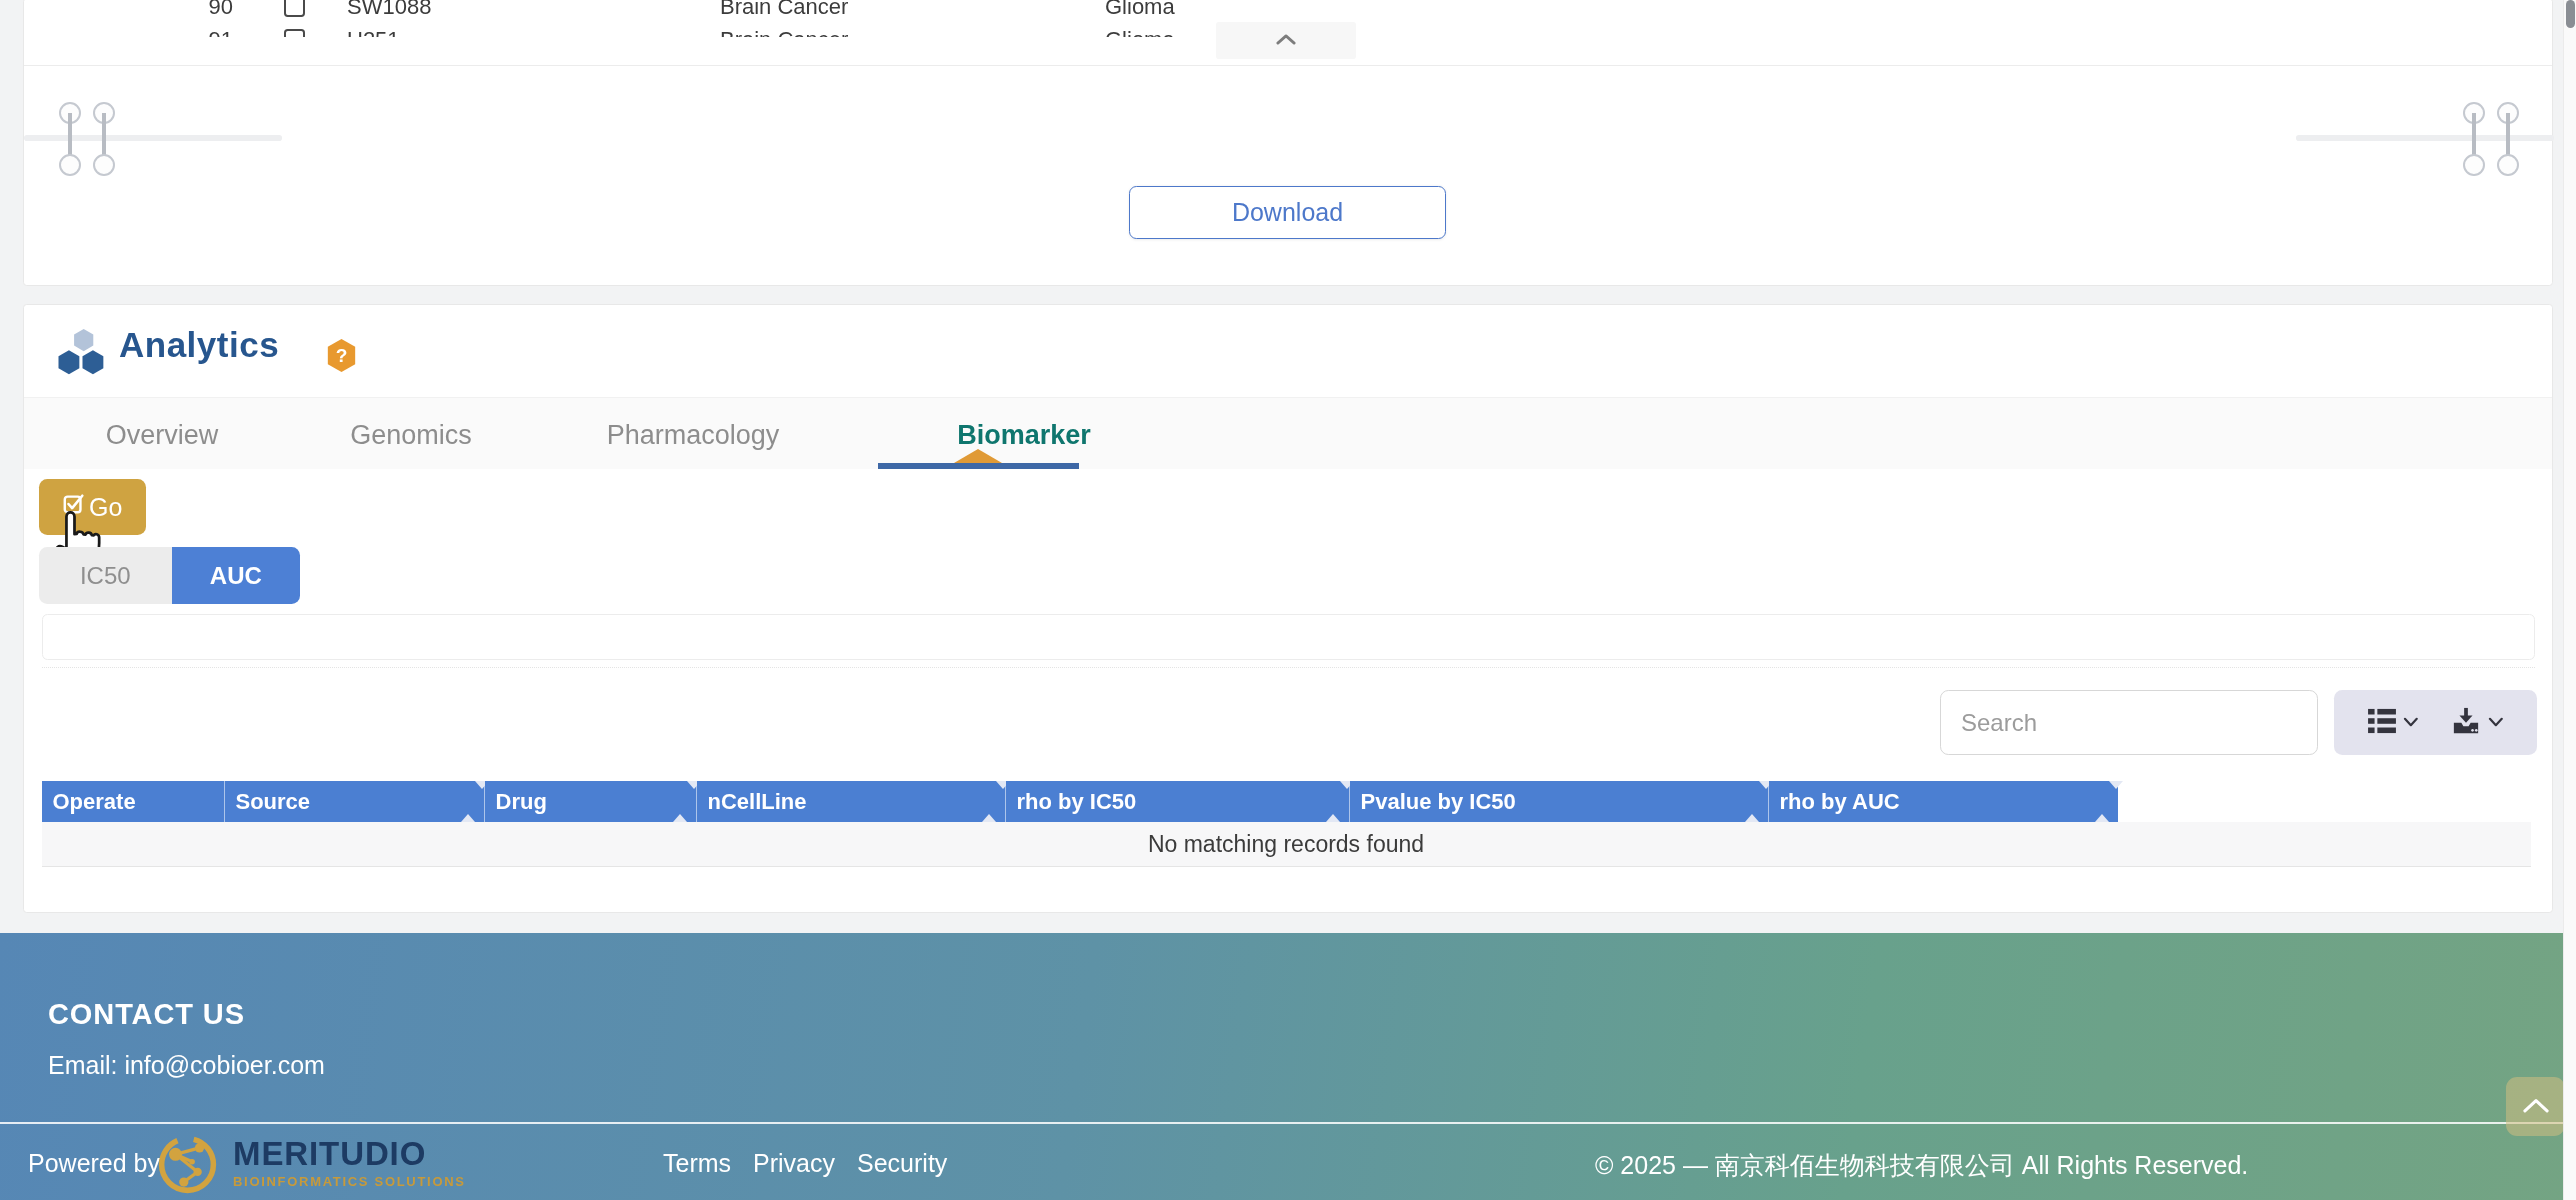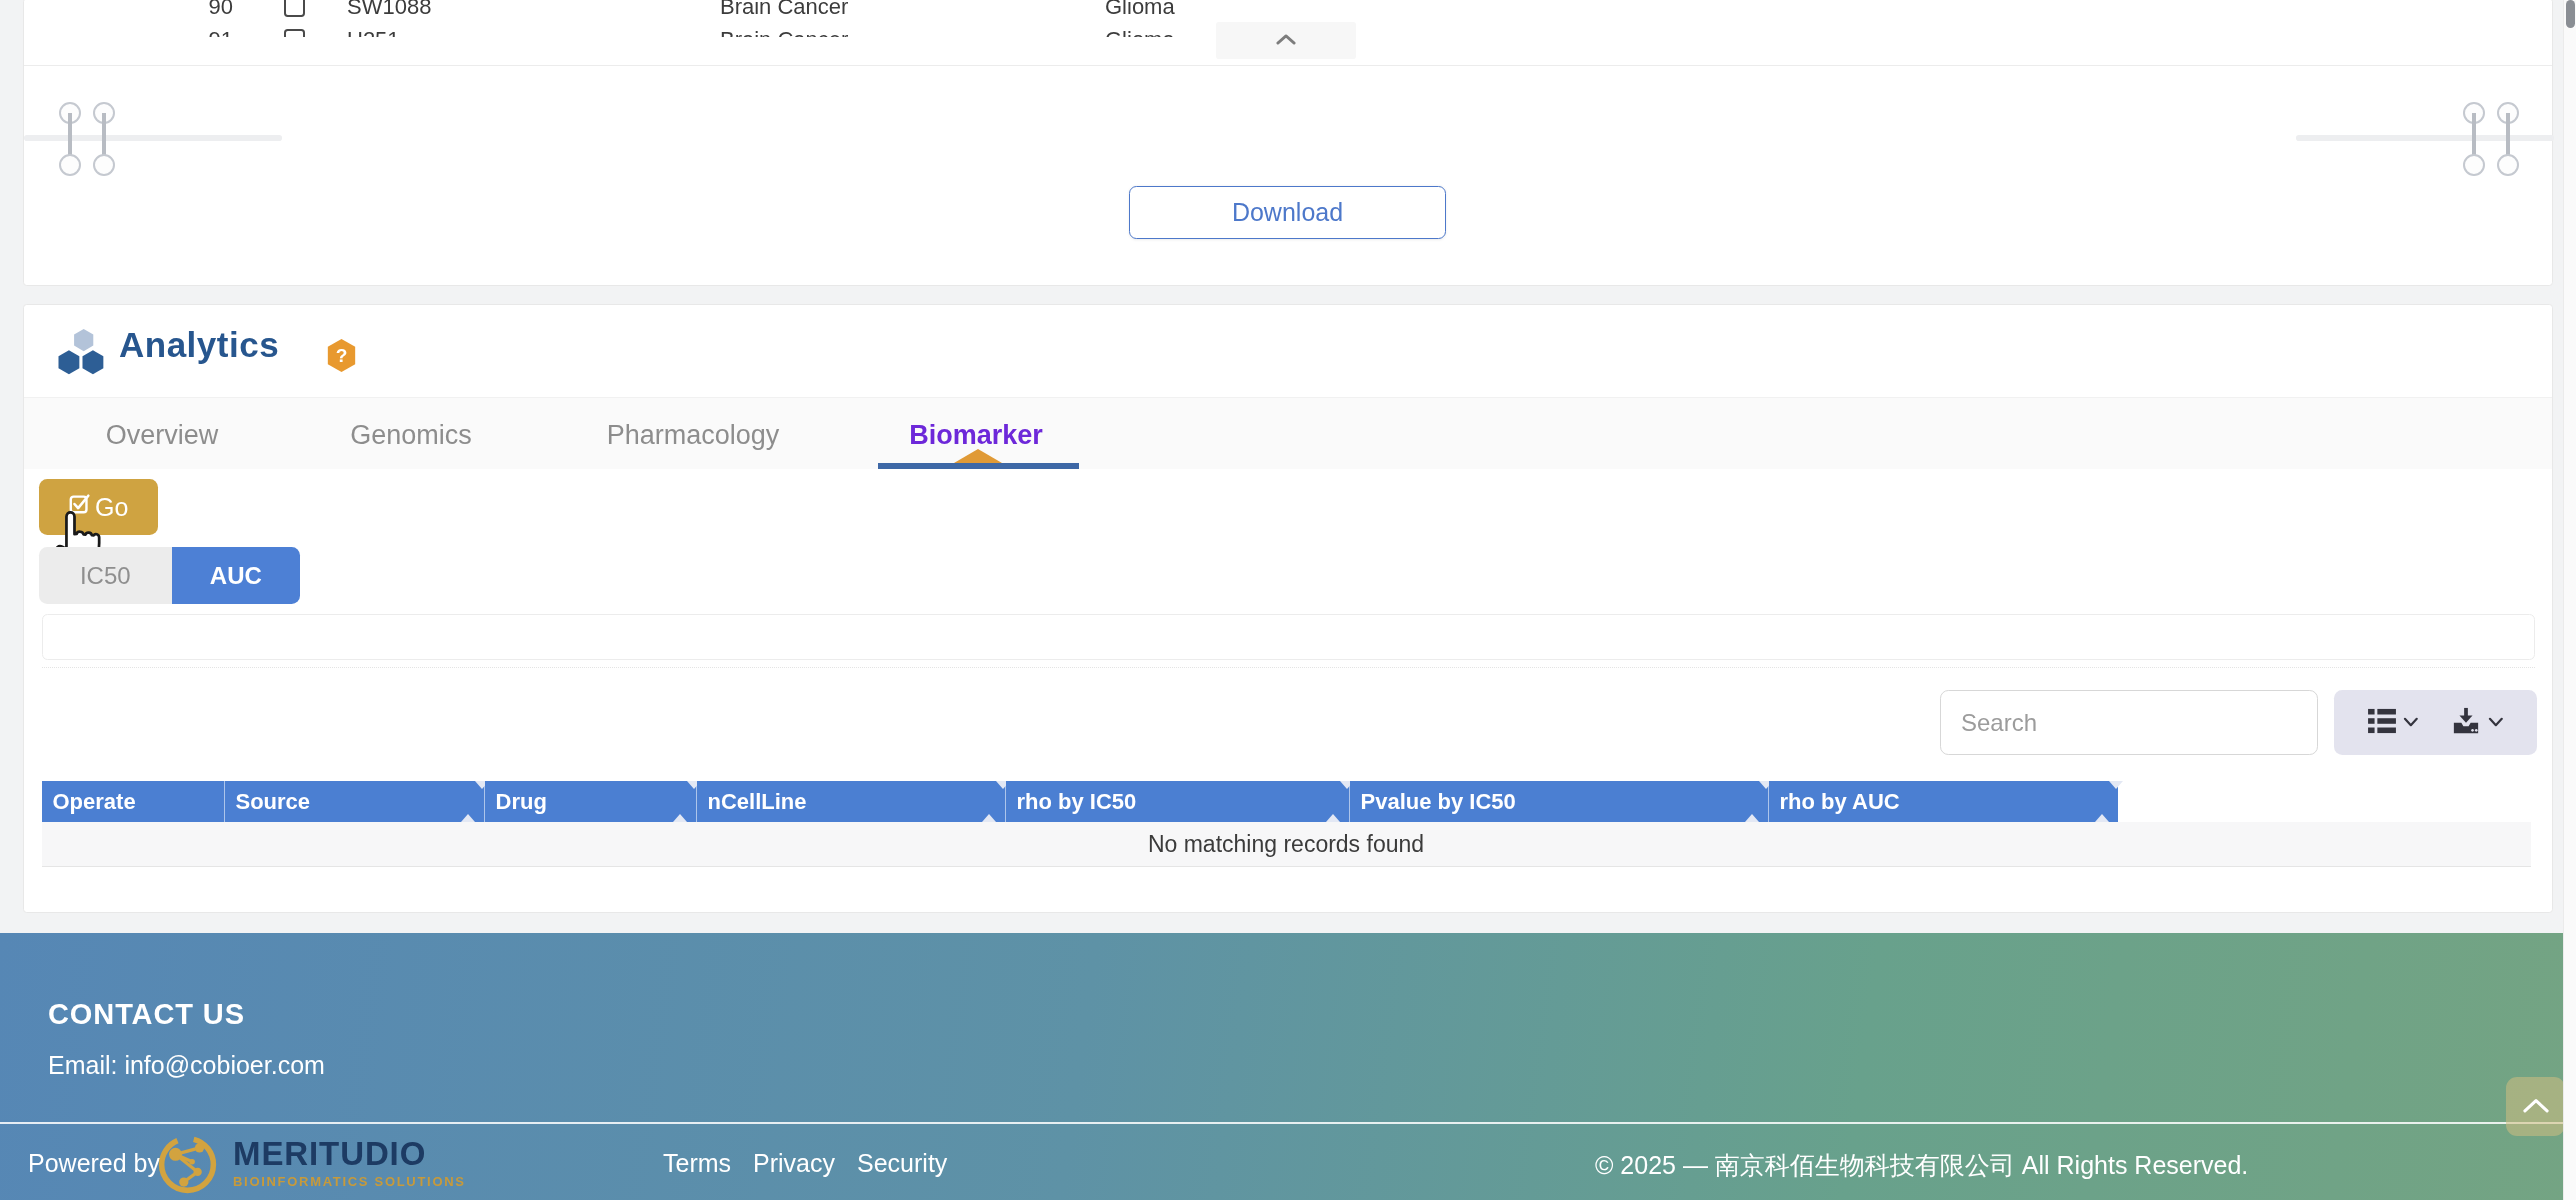--- a/index.html
+++ b/index.html
@@ -55,30 +55,30 @@
   }
   .an-title { position:absolute; left:95px; top:20px; font-size:35px; font-weight:bold; color:#27568e; letter-spacing:0.5px; }
   .an-icon { position:absolute; left:32px; top:24px; }
   .help-icon { position:absolute; left:302px; top:33px; cursor:pointer; }
 
   .tab-bar {
     position:absolute; left:0; right:0; top:92px; height:72px;
     background:#fafafa; border-top:0.9px solid #f1f1f1;
   }
   .tab { position:absolute; top:22px; transform:translateX(-50%); font-size:27px; color:#8d8d8d; cursor:pointer; white-space:nowrap; }
-  .tab.active { color:#6d28d9; font-weight:bold; }
+  .tab.active { color:#0f766e; font-weight:bold;margin-left:48px; }
   .tab-underline { position:absolute; left:854px; bottom:0; width:201px; height:6.5px; background:#3e68a6; }
   .tab-caret {
     position:absolute; left:930px; bottom:6.5px; width:0; height:0;
     border-left:24px solid transparent; border-right:24px solid transparent;
     border-bottom:14.8px solid #e09a36;
   }
 
   .go-btn {
-    position:absolute; left:14.8px; top:174px; width:119px; height:56px;
+    position:absolute; left:14.8px; top:174px; width:107px; height:56px;
     background:#cfa341; border:none; border-radius:8.3px;
     color:#fff; font-size:25px; display:flex; align-items:center; justify-content:center;
     gap:2.8px; cursor:pointer;
   }
   .hand-cursor { position:absolute; left:26px; top:197px; pointer-events:none; }
 
   .seg { position:absolute; left:14.8px; top:242px; height:57px; display:flex; }
   .seg button { border:none; font-size:24px; cursor:pointer; }
   .seg .seg-ic50 { width:133px; background:#ececec; color:#8f8f8f; border-radius:8.3px 0 0 8.3px; }
   .seg .seg-auc  { width:128px; background:#4d80d5; color:#fff; font-weight:bold; border-radius:0 8.3px 8.3px 0; }

